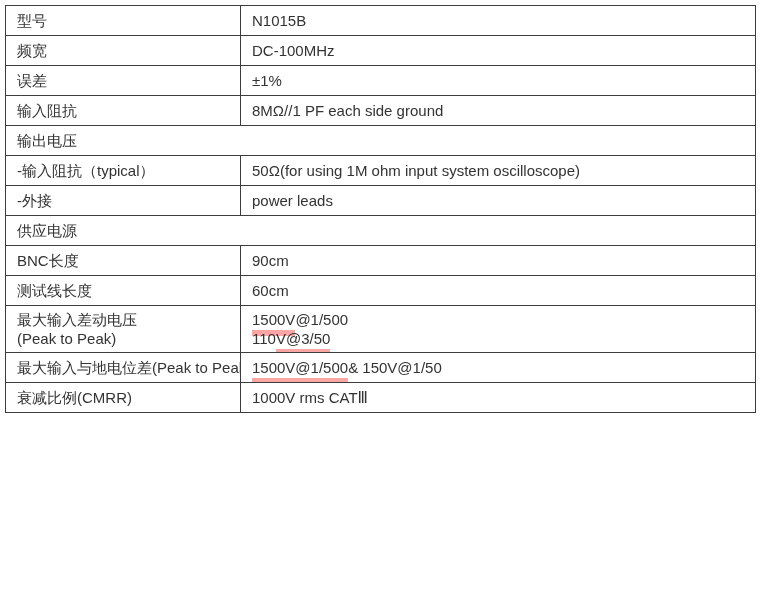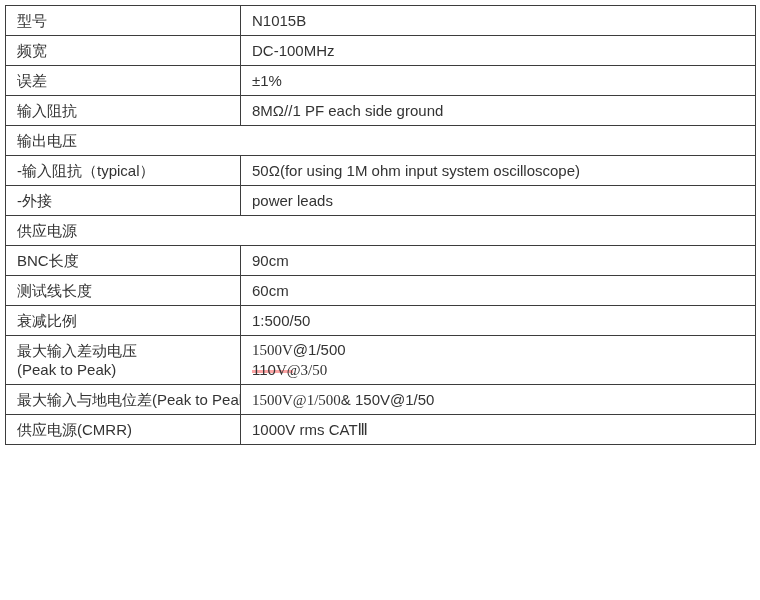--- a/index.html
+++ b/index.html
@@ -30,23 +30,22 @@
     line-height: 19px;
     color: #333333;
     vertical-align: middle;
     overflow: hidden;
     white-space: nowrap;
   }
   col.col-label { width: 235px; }
   col.col-value { width: 515px; }
   .line { white-space: nowrap; }
   span.u {
-    border-bottom: 3px solid #fca5a5;
-    padding-bottom: 12px;
-    font-family: Liberation Serif, serif;
+    border-bottom: 6px solid #fca5a5;
+    padding-bottom: 2px;
   }
 </style>
 </head>
 <body>
 
 <div class="page">
   <table class="spec-table">
     <colgroup>
       <col class="col-label">
       <col class="col-value">
@@ -121,47 +120,39 @@
         <tr>
           <td>
             <div class="line"><span>测试线长度</span></div>
           </td>
           <td>
             <div class="line"><span>60cm</span></div>
           </td>
         </tr>
         <tr>
           <td>
-            <div class="line"><span>衰减比例</span></div>
-          </td>
-          <td>
-            <div class="line"><span>1:500/50</span></div>
-          </td>
-        </tr>
-        <tr>
-          <td>
             <div class="line"><span>最大输入差动电压</span></div>
             <div class="line"><span>(Peak to Peak)</span></div>
           </td>
           <td>
             <div class="line"><span class="u">1500V</span><span>@1/500</span></div>
             <div class="line"><span>110</span><span class="u">V@3/50</span></div>
           </td>
         </tr>
         <tr>
           <td>
             <div class="line"><span>最大输入与地电位差(Peak to Peak)</span></div>
           </td>
           <td>
             <div class="line"><span class="u">1500V@1/500</span><span>&amp; 150V@1/50</span></div>
           </td>
         </tr>
         <tr>
           <td>
-            <div class="line"><span>供应电源(CMRR)</span></div>
+            <div class="line"><span>衰减比例(CMRR)</span></div>
           </td>
           <td>
             <div class="line"><span>1000V rms CATⅢ</span></div>
           </td>
         </tr>
       </tbody>
   </table>
 </div>
 
 </body></html>

